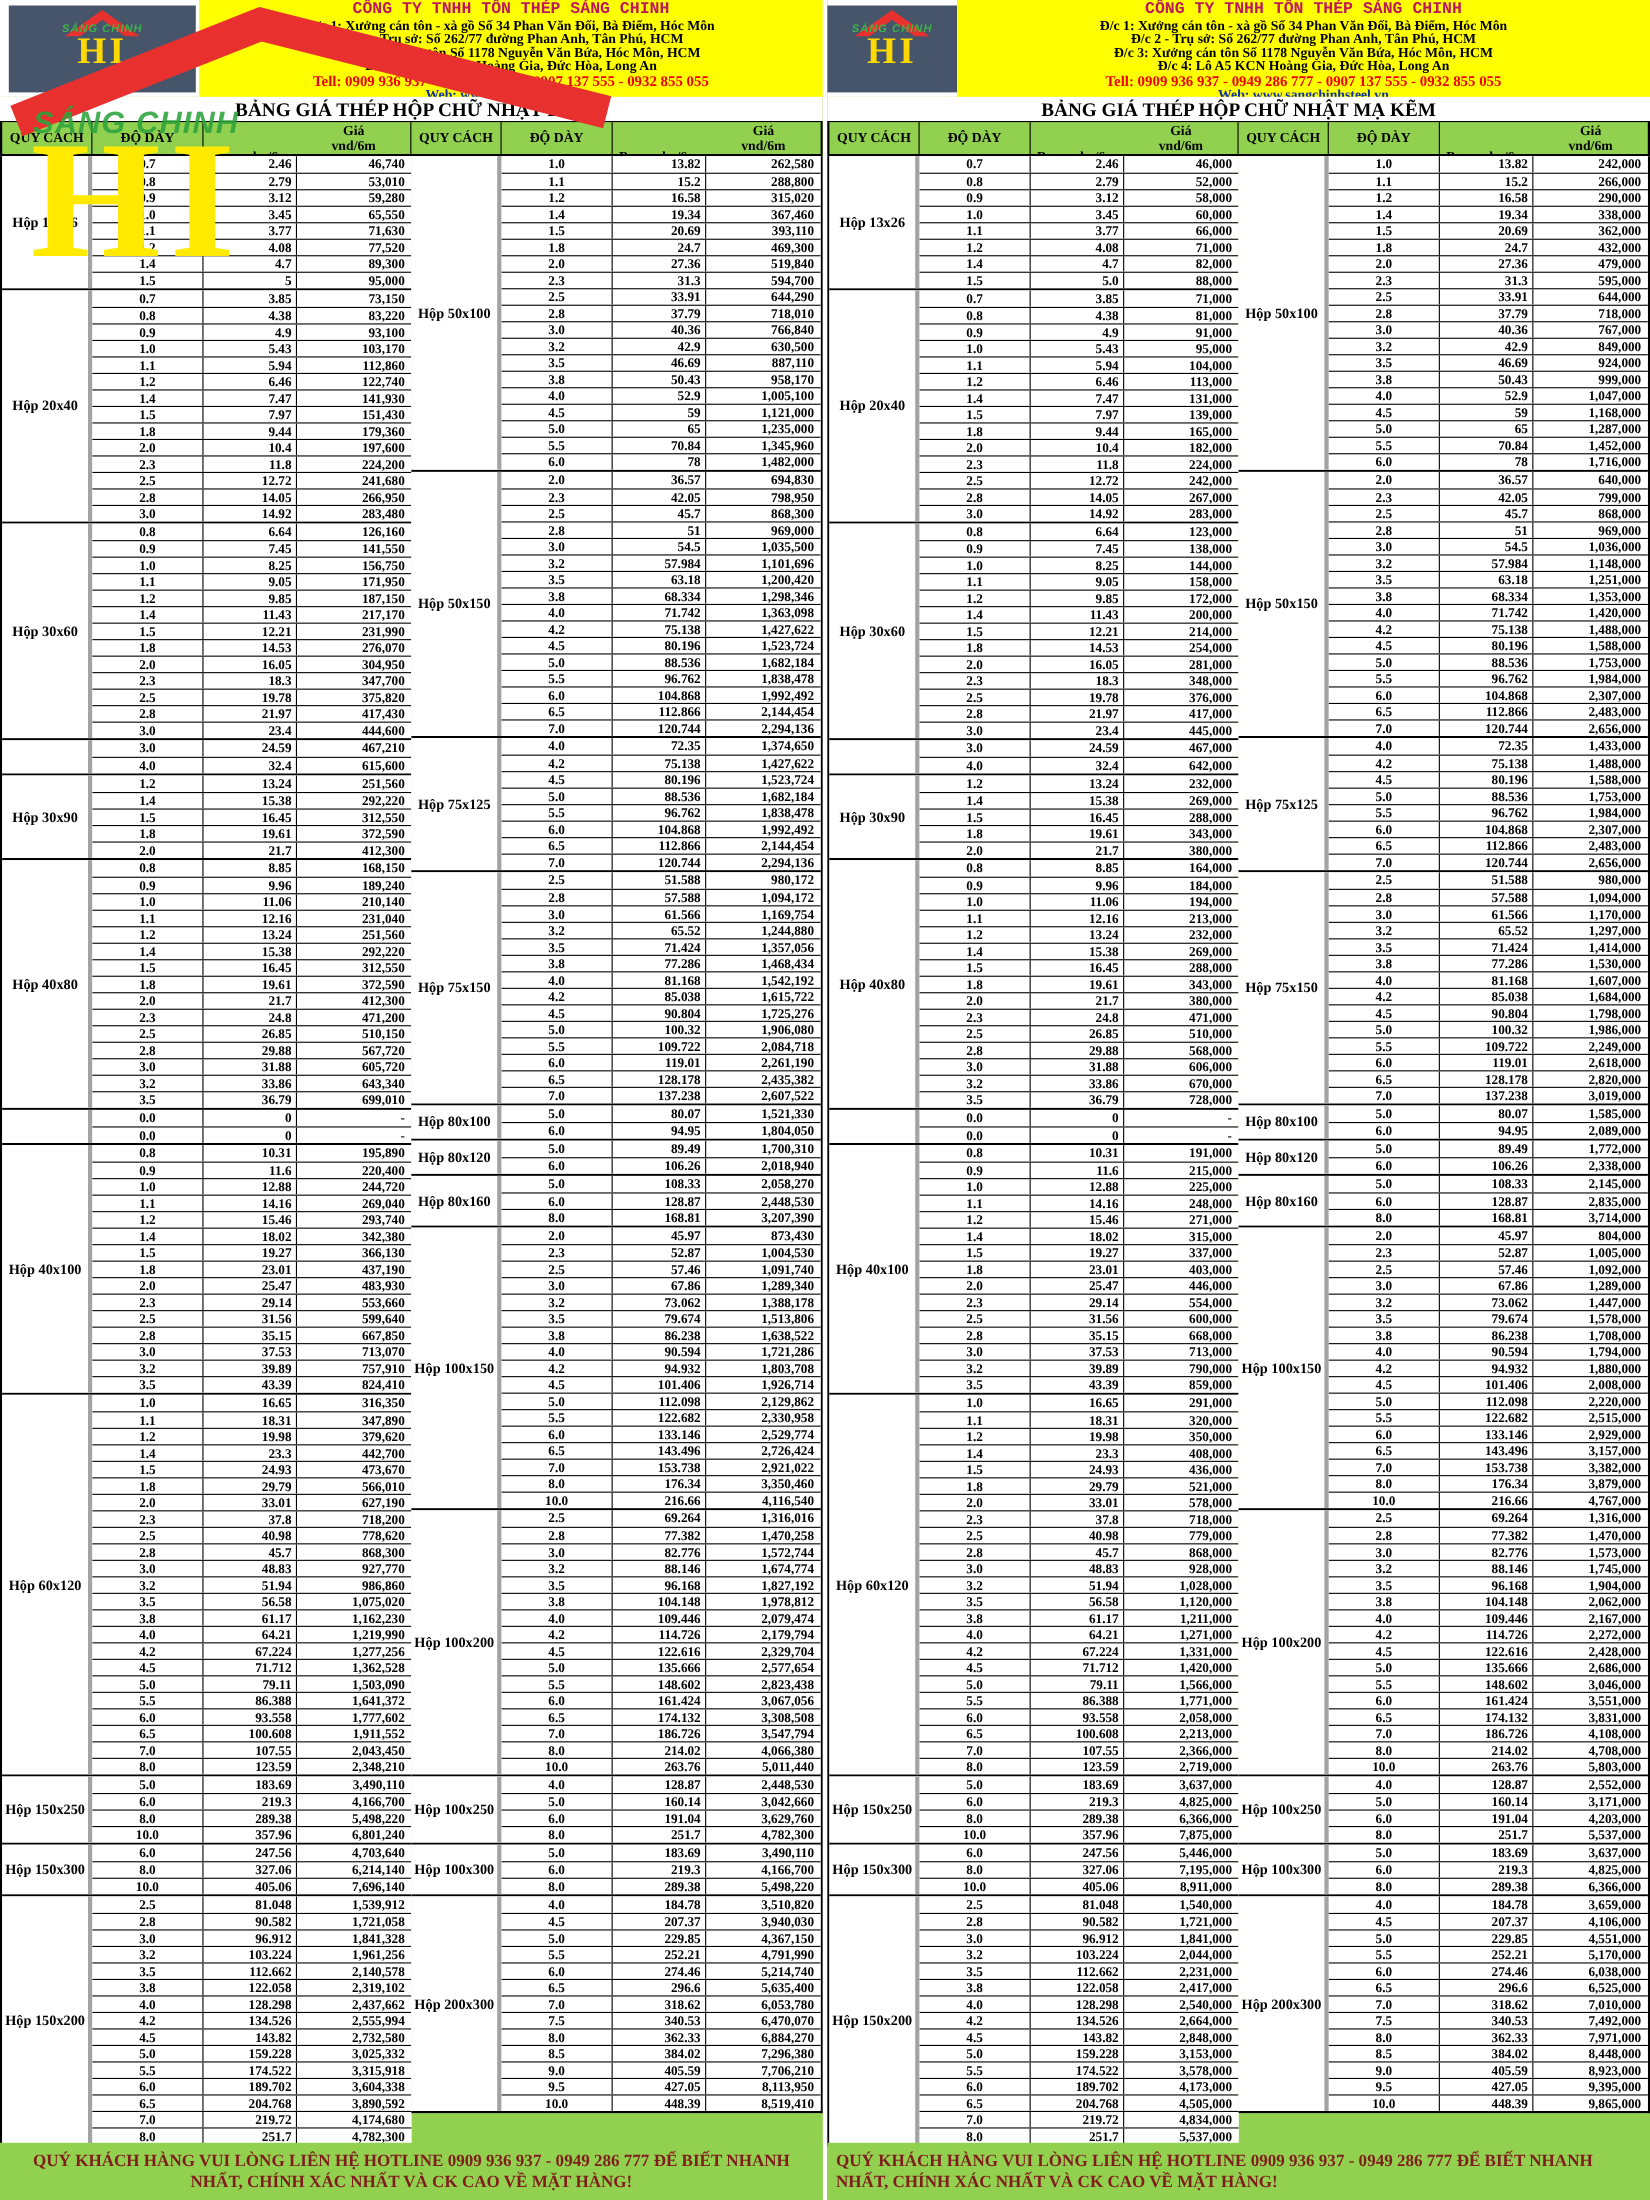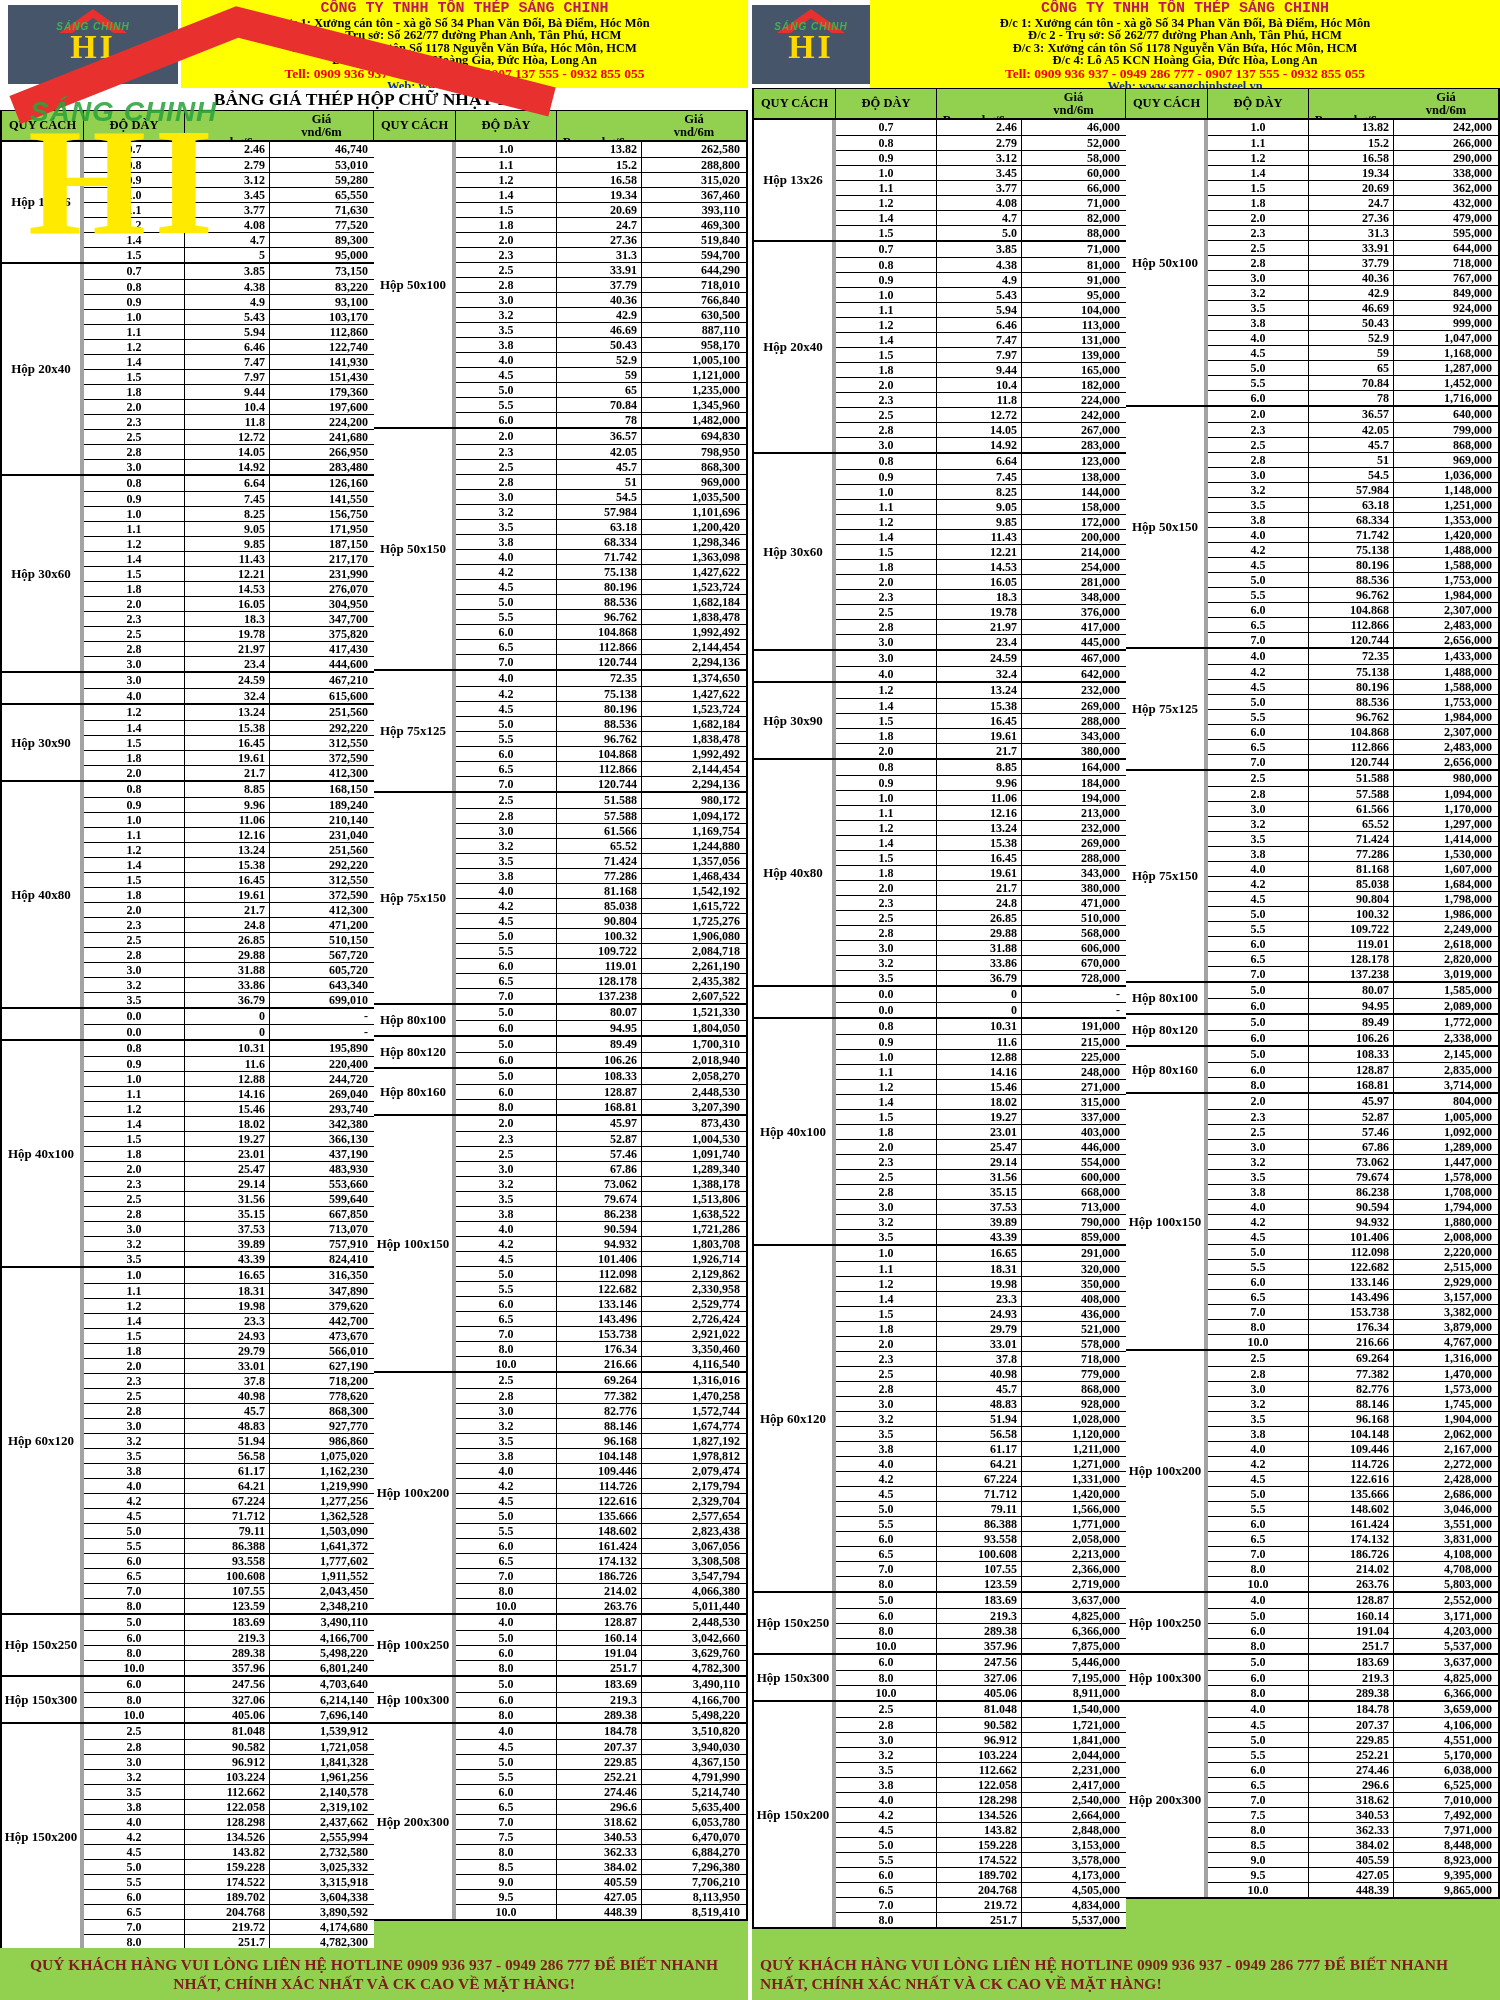--- a/index.html
+++ b/index.html
@@ -1436,20 +1436,21 @@
       <div class="yellowband">
         <div class="company">CÔNG TY TNHH TÔN THÉP SÁNG CHINH</div>
         <div class="addr">Đ/c 1: Xưởng cán tôn - xà gồ Số 34 Phan Văn Đối, Bà Điểm, Hóc Môn</div>
         <div class="addr">Đ/c 2 - Trụ sở: Số 262/77 đường Phan Anh, Tân Phú, HCM</div>
         <div class="addr">Đ/c 3: Xưởng cán tôn Số 1178 Nguyễn Văn Bứa, Hóc Môn, HCM</div>
         <div class="addr">Đ/c 4: Lô A5 KCN Hoàng Gia, Đức Hòa, Long An</div>
         <div class="tel">Tell: 0909 936 937 - 0949 286 777  - 0907 137 555 - 0932 855 055</div>
         <div class="web">Web: www.sangchinhsteel.vn</div>
       </div>
     </div>
+    <div class="tabletitle">BẢNG GIÁ THÉP HỘP CHỮ NHẬT MẠ KẼM</div>
     <div class="colheader">
       <div class="hpane">
         <div class="hcell w-label">QUY CÁCH</div>
         <div class="hcell w-day">ĐỘ DÀY</div>
         <div class="hcell w-barem">Barem kg/6m</div>
         <div class="hcell w-gia">Giá
 vnd/6m</div>
       </div>
       <div class="hpane">
         <div class="hcell w-label">QUY CÁCH</div>

